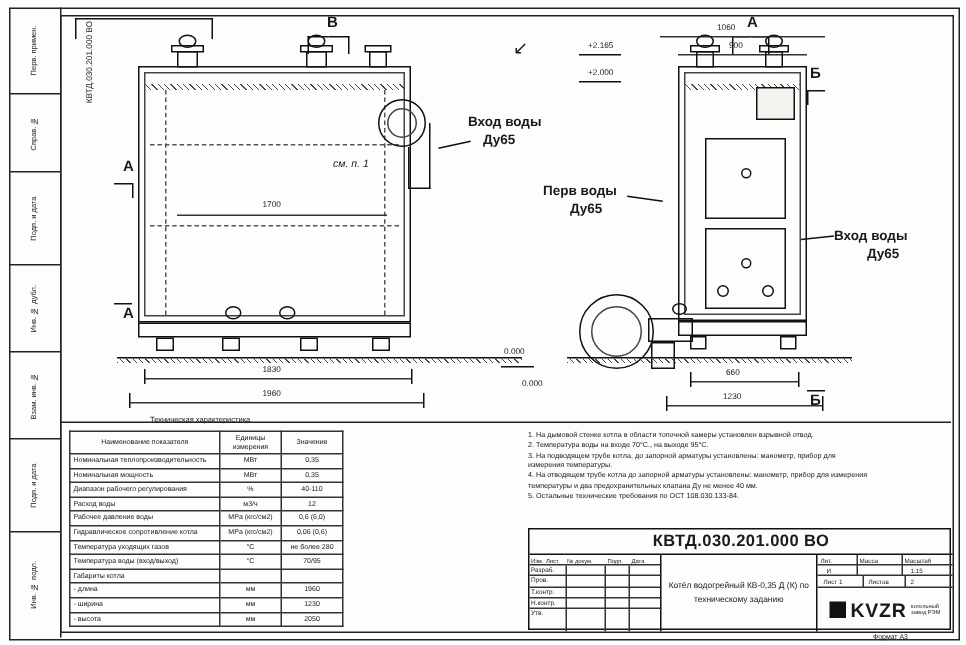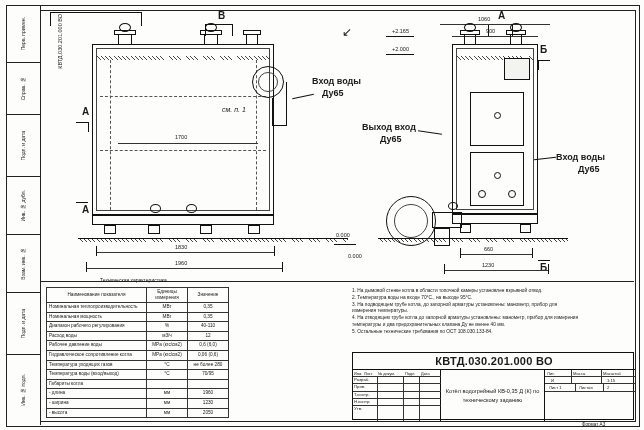--- a/index.html
+++ b/index.html
@@ -166,21 +166,21 @@
   <div class="ln" style="left:386px;top:36px;width:28px;height:0.7px;"></div>
   <div class="ln" style="left:386px;top:54px;width:28px;height:0.7px;"></div>
   <div class="dimtxt" style="left:336px;top:232px;">0.000</div>
   <div class="dimtxt" style="left:348px;top:253px;">0.000</div>
   <div class="ln" style="left:334px;top:244px;width:22px;height:0.7px;"></div>
 
   <div class="txt" style="left:342px;top:26px;font-size:12px;">↙</div>
 
   <div class="bigtxt" style="left:312px;top:76px;">Вход воды</div>
   <div class="bigtxt" style="left:322px;top:88px;">Ду65</div>
-  <div class="bigtxt" style="left:362px;top:122px;">Выход вход</div>
+  <div class="bigtxt" style="left:362px;top:122px;">Перв воды</div>
   <div class="bigtxt" style="left:380px;top:134px;">Ду65</div>
   <div class="bigtxt" style="left:556px;top:152px;">Вход воды</div>
   <div class="bigtxt" style="left:578px;top:164px;">Ду65</div>
 
   <div class="ln" style="left:292px;top:96px;width:22px;height:0.7px;transform:rotate(-12deg);"></div>
   <div class="ln" style="left:418px;top:132px;width:24px;height:0.7px;transform:rotate(8deg);"></div>
   <div class="ln" style="left:534px;top:158px;width:22px;height:0.7px;transform:rotate(-6deg);"></div>
 
   <div class="letter" style="left:498px;top:10px;">А</div>
   <div class="ln" style="left:488px;top:24px;width:0.9px;height:12px;"></div>
@@ -354,20 +354,25 @@
         </div>
         <div class="rt-2">
           <span style="left:6px;">И</span>
           <span style="left:62px;">1:15</span>
         </div>
         <div class="rt-2" style="top:14.4px;">
           <span style="left:4px;">Лист 1</span>
           <span style="left:34px;">Листов</span>
           <span style="left:62px;">2</span>
         </div>
+        <div class="rt-logo" style="top:21.6px;height:29.4px;">
+          <div style="width:11px;height:11px;background:#111;"></div>
+          <div class="kvzr">KVZR</div>
+          <div class="kvzr-sub">котельный<br>завод РЭМ</div>
+        </div>
         <div class="tbcolline" style="left:26px;top:0;height:14.4px;"></div>
         <div class="tbcolline" style="left:56px;top:0;height:14.4px;"></div>
         <div class="tbcolline" style="left:30px;top:14.4px;height:7.2px;"></div>
         <div class="tbcolline" style="left:58px;top:14.4px;height:7.2px;"></div>
       </div>
     </div>
   </div>
 
   <div class="formatline">Формат  А3</div>
 

